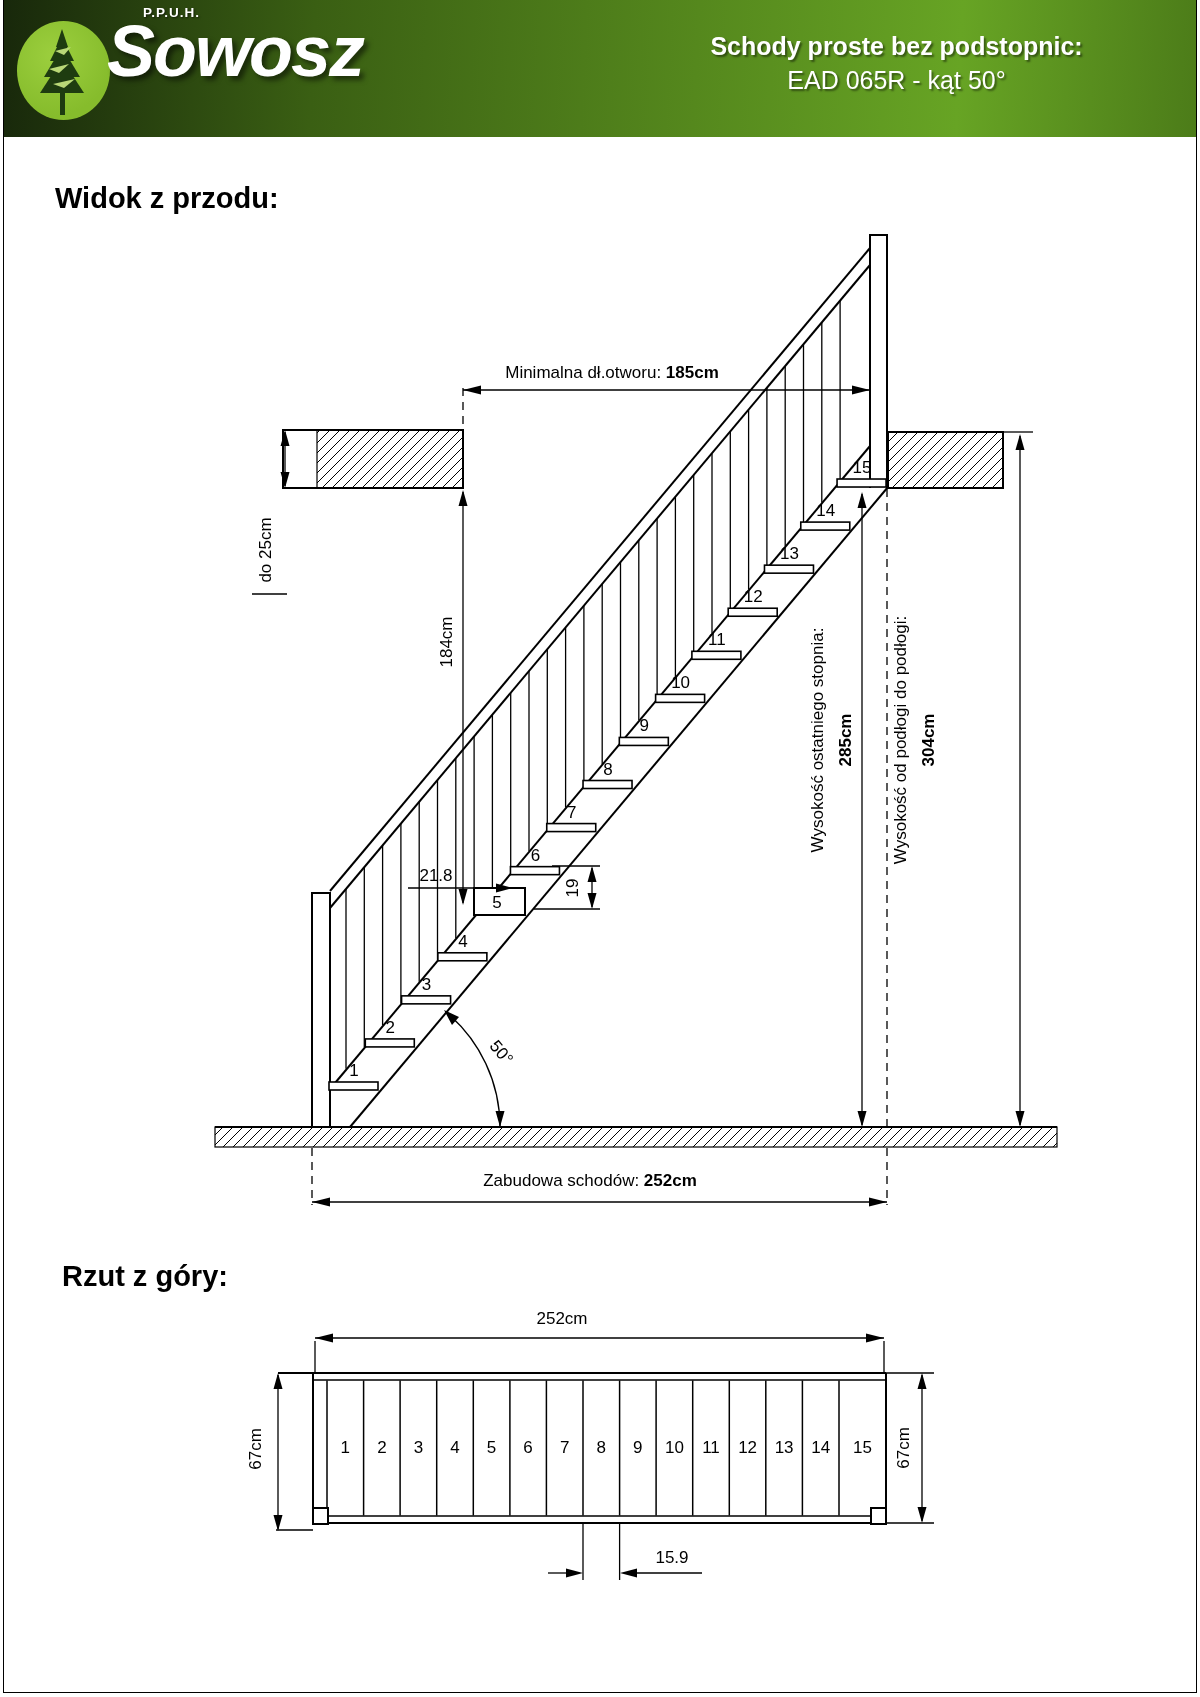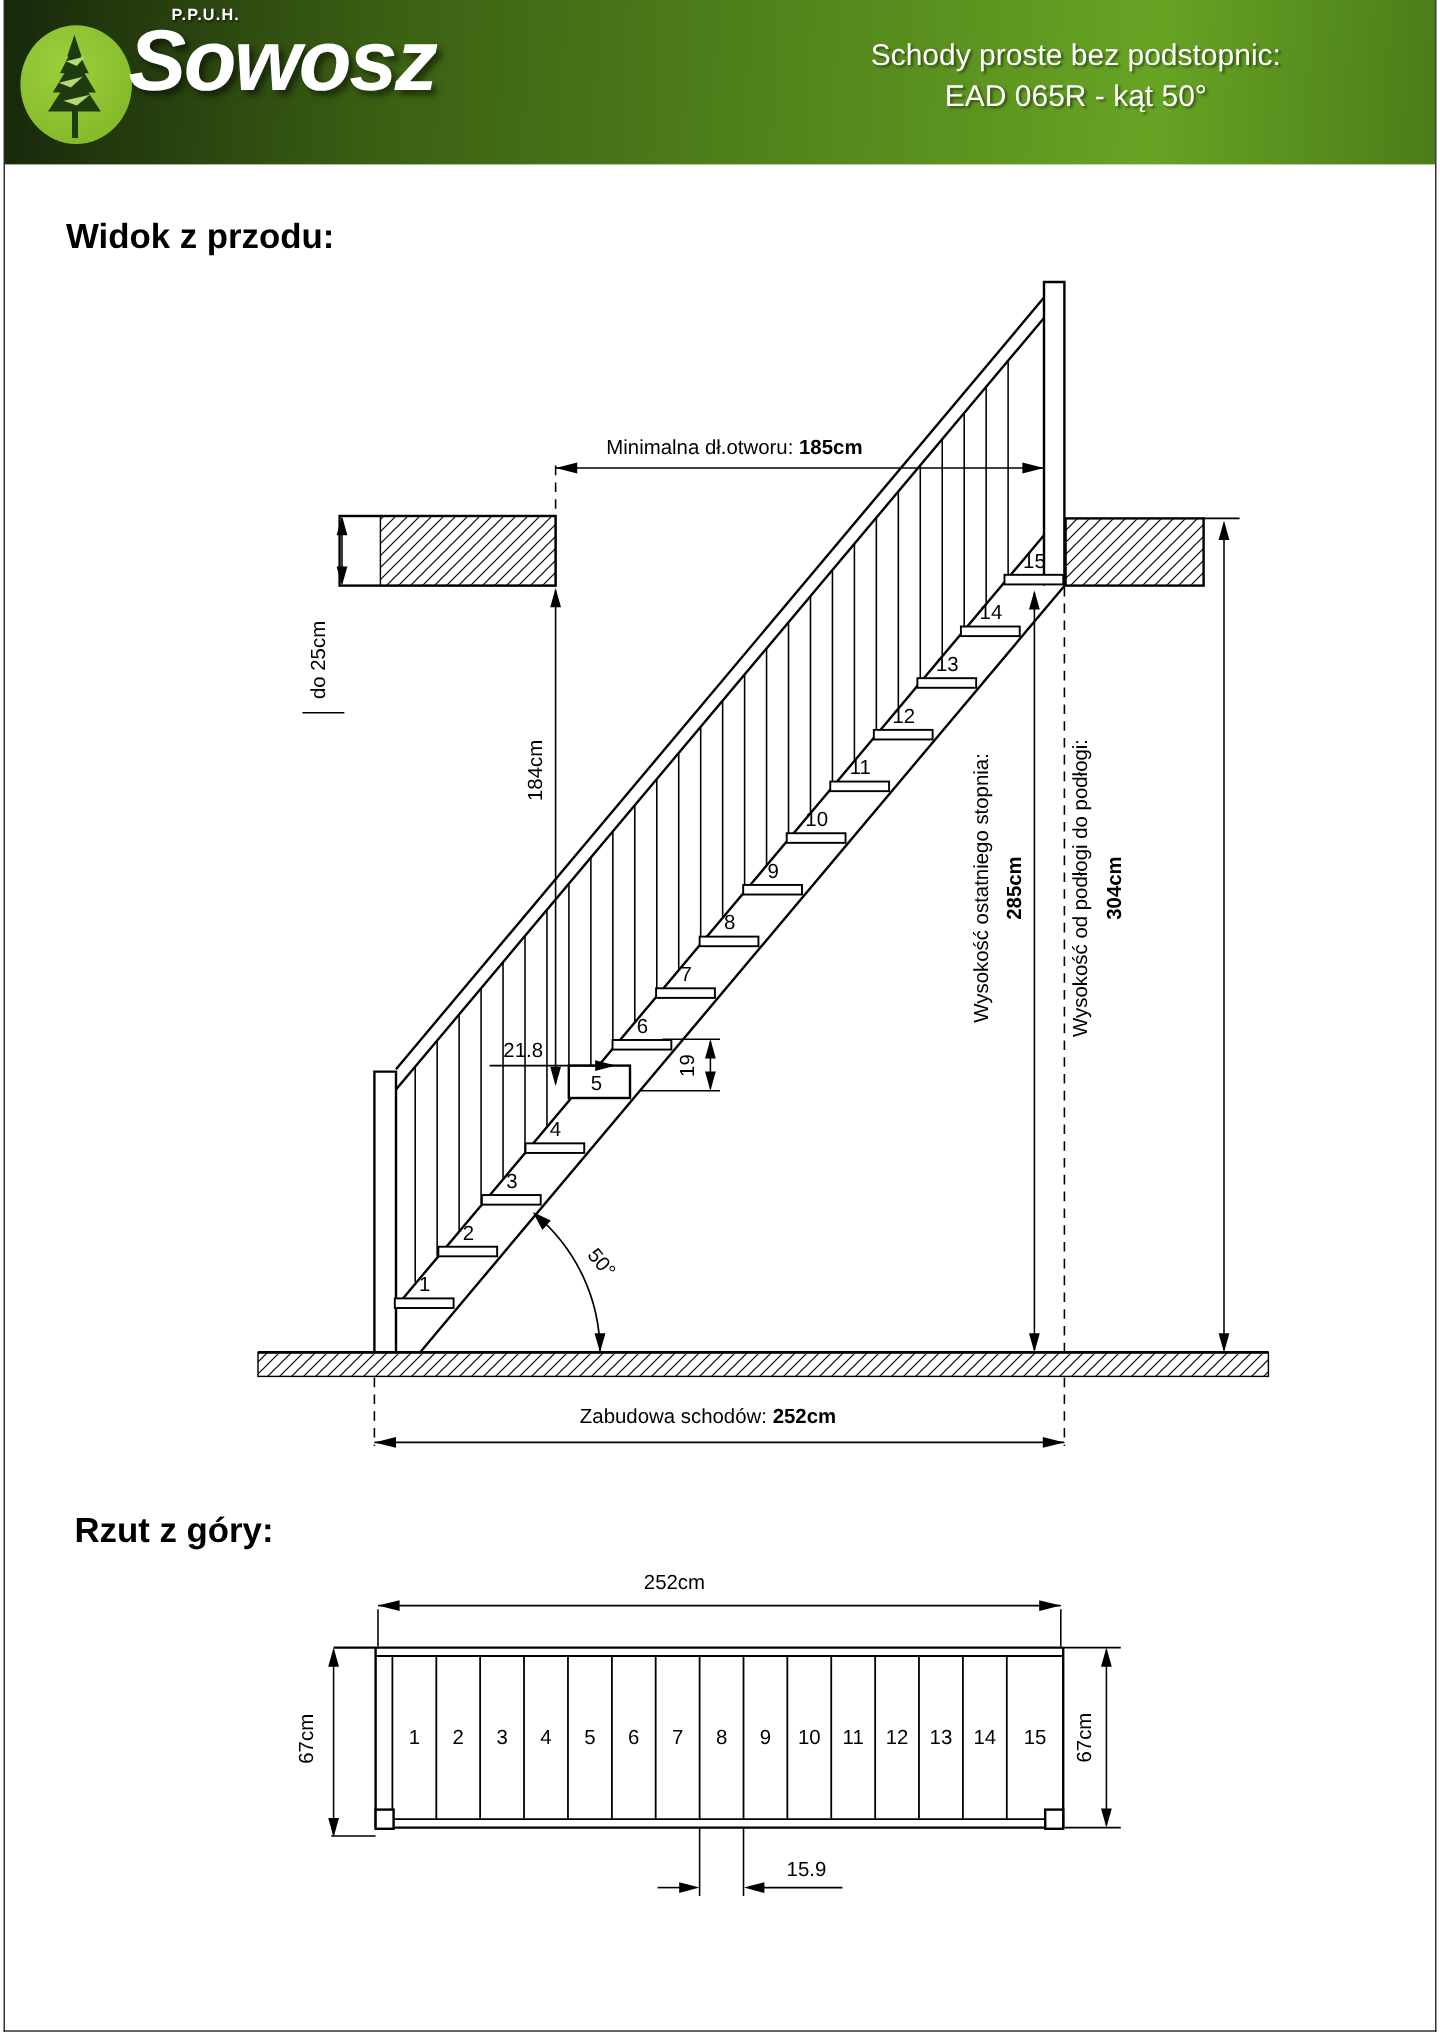--- a/index.html
+++ b/index.html
@@ -16,21 +16,21 @@
   .logo-ellipse svg{position:absolute;left:14px;top:6px;}
   .ppuh{position:absolute;left:112px;top:5px;font-size:13.5px;font-weight:bold;color:#fff;
       letter-spacing:1px;text-shadow:1px 1px 2px rgba(0,0,0,.6);padding-left:27px;}
   .logo-text{position:absolute;left:103px;top:6px;width:420px;
       font-family:Liberation Sans, sans-serif;font-style:italic;font-weight:bold;font-size:72px;
       color:#fff;letter-spacing:-2px;text-shadow:4px 4px 5px rgba(0,0,0,.5);line-height:1.25;}
   .logo-sub{position:absolute;left:300px;top:104px;width:216px;text-align:right;color:#fff;}
   .spzoo{font-size:15px;font-weight:bold;text-shadow:1px 1px 2px rgba(0,0,0,.6);line-height:1;}
   .address{font-size:10.5px;font-weight:bold;text-shadow:1px 1px 1px rgba(0,0,0,.6);margin-top:2px;line-height:1;}
   .head-right{position:absolute;left:610px;top:32px;width:565px;text-align:center;color:#fff;}
-  .ht1{font-size:25px;font-weight:normal;text-shadow:2px 2px 2px rgba(0,0,0,.45);}
+  .ht1{font-size:25px;font-weight:bold;text-shadow:2px 2px 2px rgba(0,0,0,.45);}
   .ht2{font-size:25px;margin-top:5px;text-shadow:2px 2px 2px rgba(0,0,0,.45);}
   
   .view-title{position:absolute;font-size:29px;font-weight:bold;text-align:center;}
   .t1{left:55px;top:182px;}
   .t2{left:62px;top:1260px;}
   
   svg.drawing{position:absolute;left:0;top:0;}
   svg.drawing text{font-family:"Liberation Sans", sans-serif;fill:#000;font-size:17px;}
   .dimtext{font-size:20px;}
   line,path.ln{stroke:#000;}

